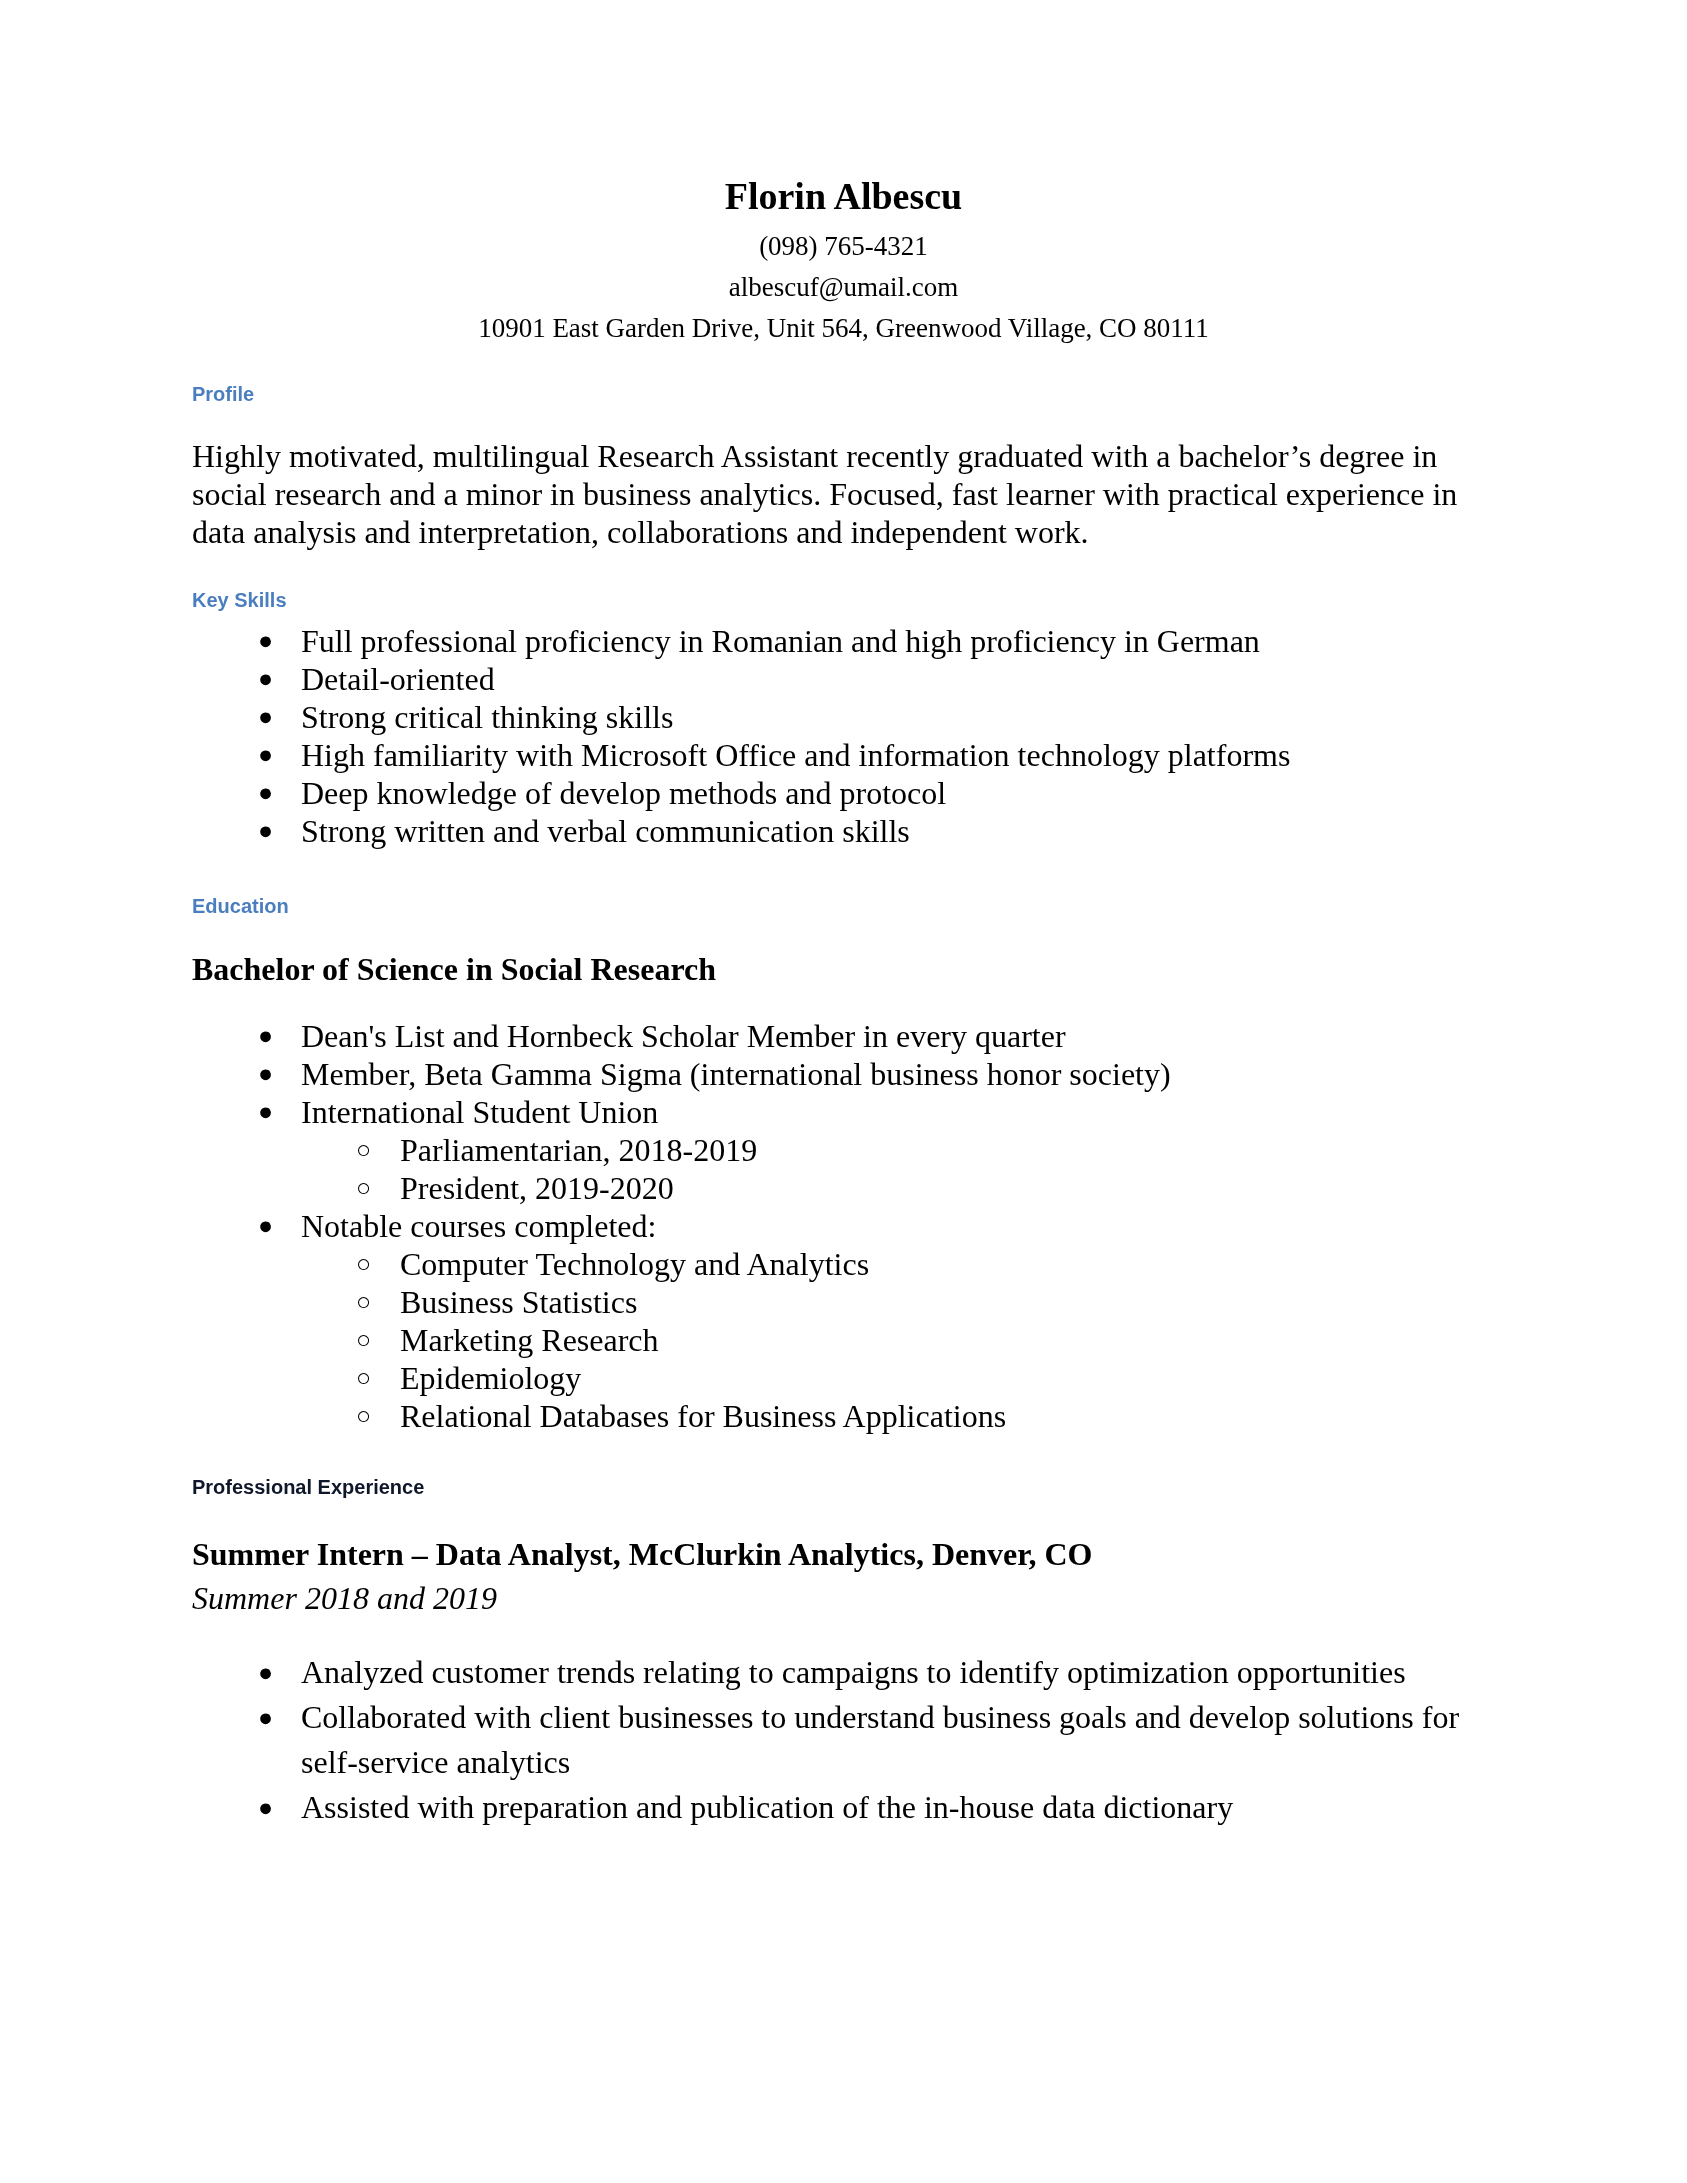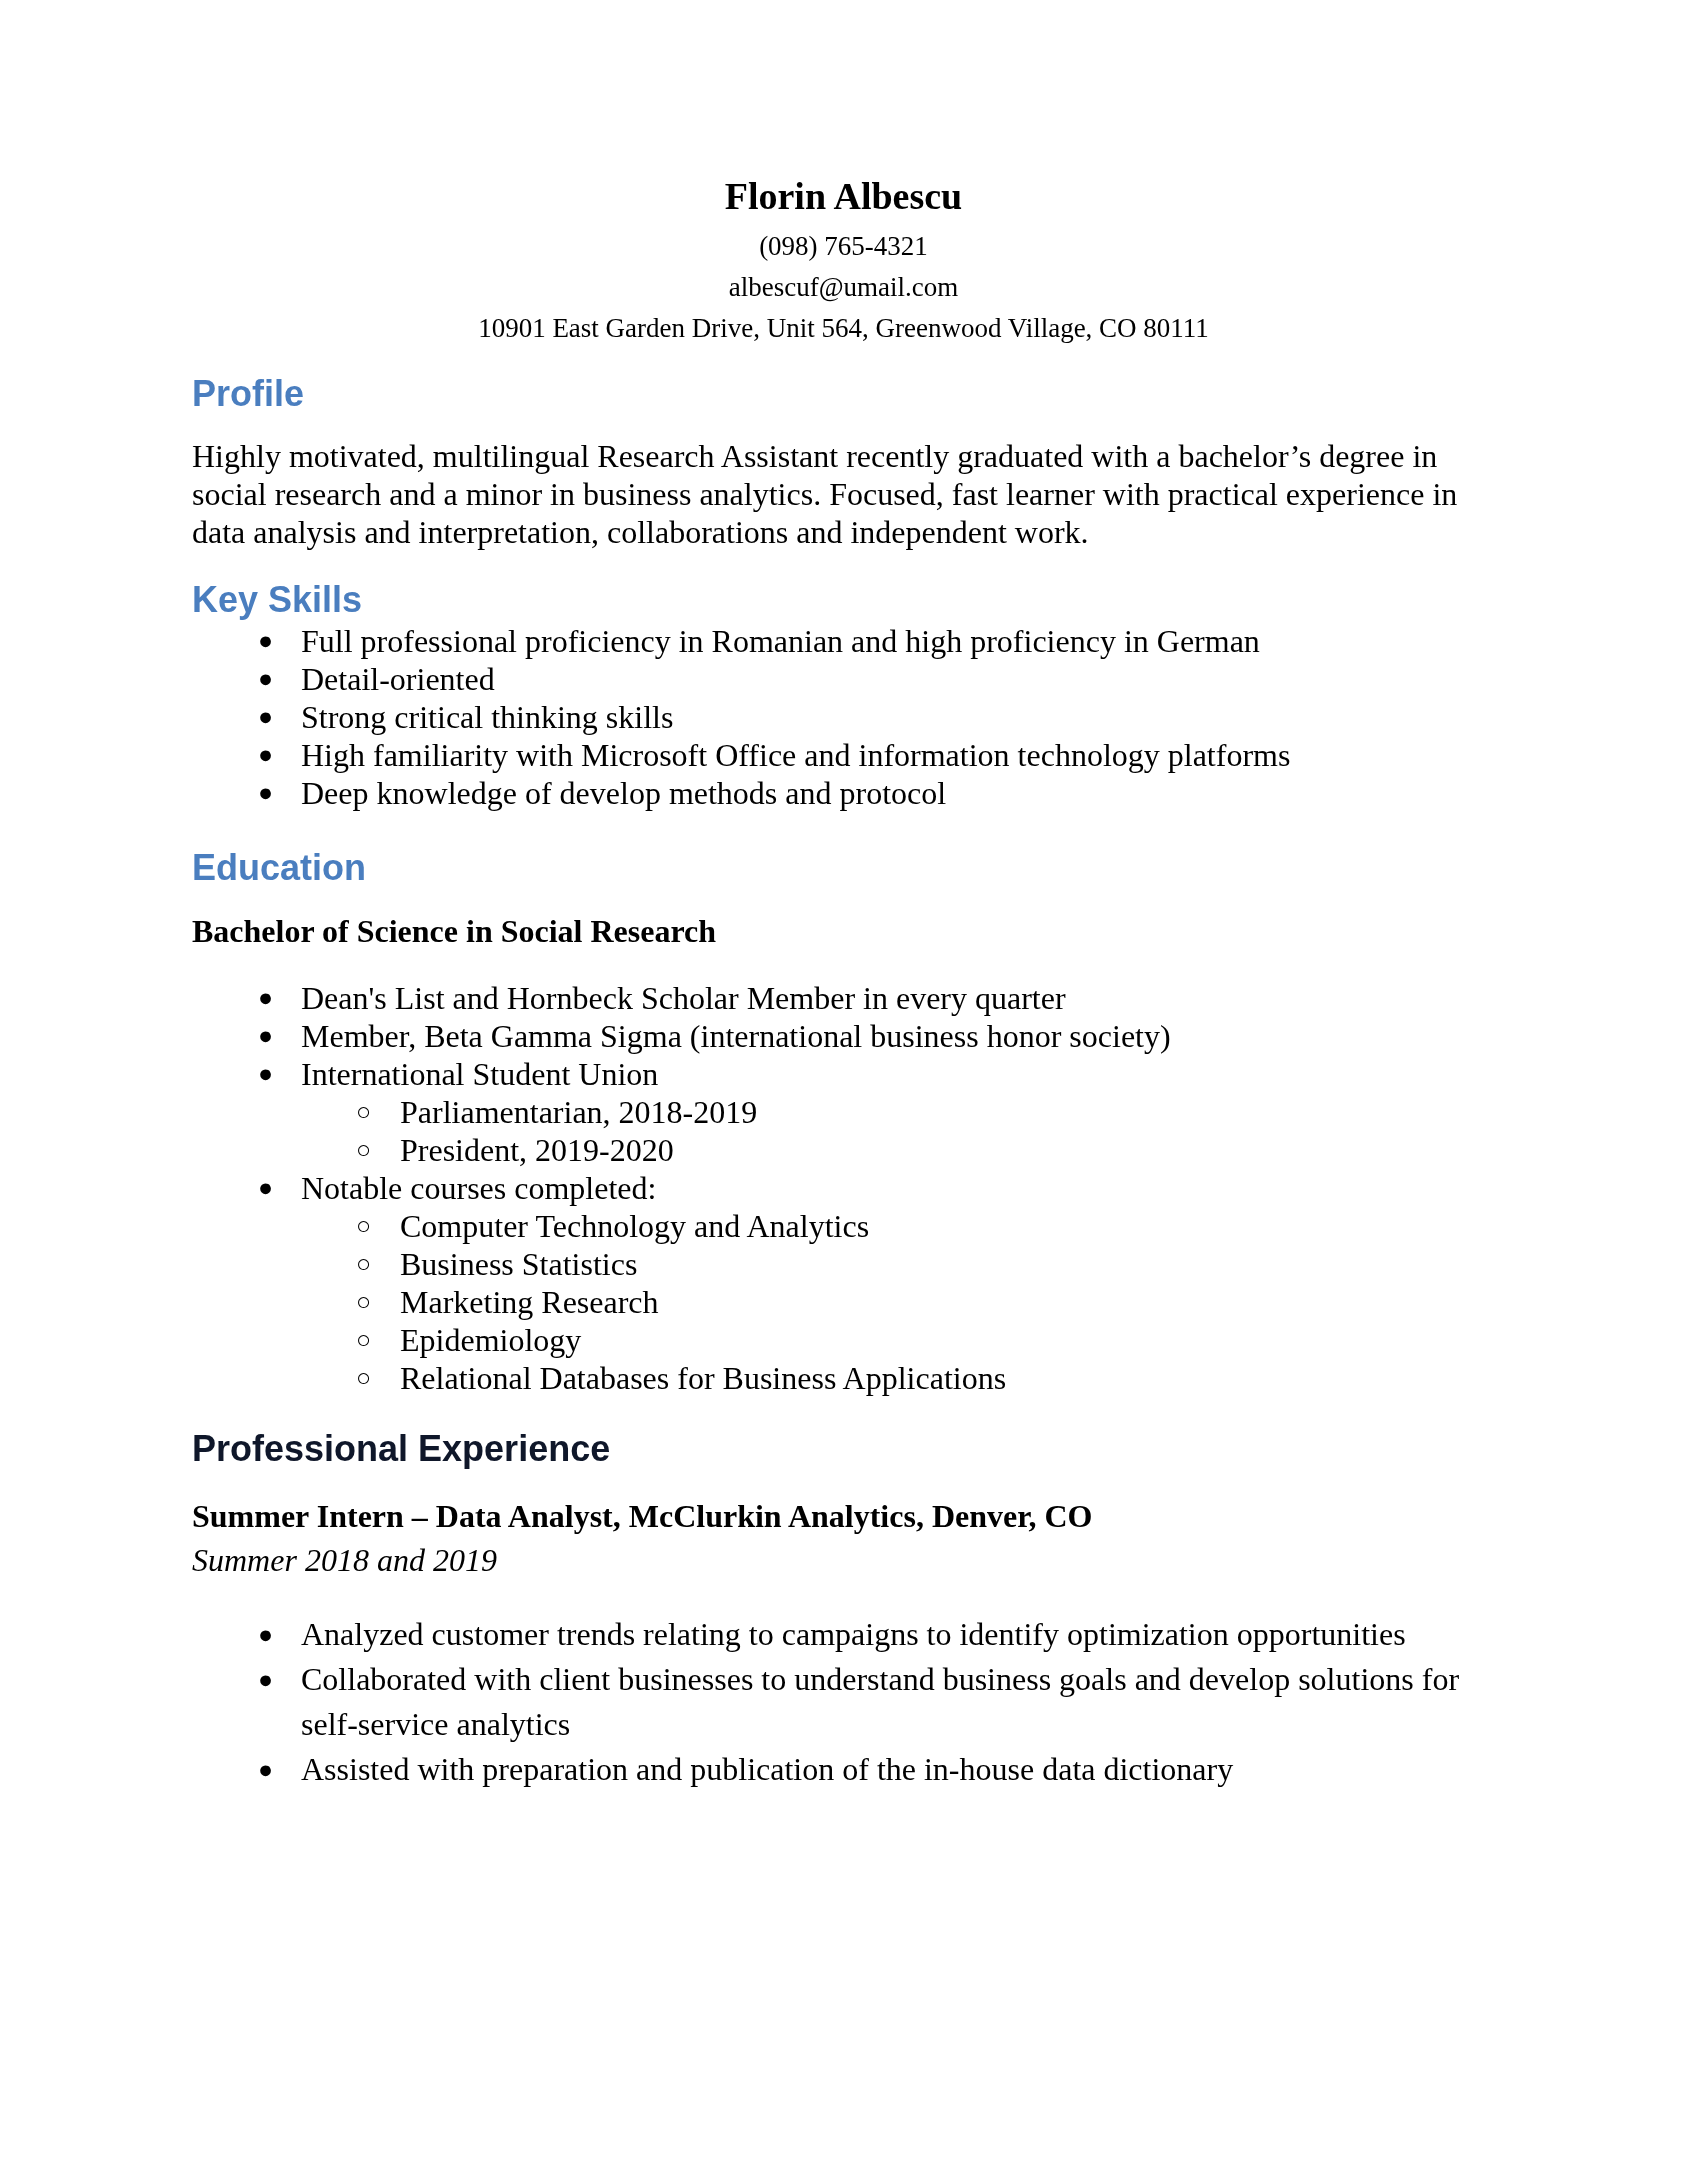--- a/index.html
+++ b/index.html
@@ -20,21 +20,21 @@
   .resume-header { text-align: center; }
   .name {
     font-size: 38px; font-weight: 700; line-height: 38px;
     margin-bottom: 11.2px;
   }
   .contact-line { font-size: 27px; line-height: 41px; }
 
   
   h2 {
     font-family: "Liberation Sans", "DejaVu Sans", sans-serif;
-    font-size: 36px; font-weight: 700; line-height: 30px;
+    font-size: 20px; font-weight: 700; line-height: 30px;
     color: #4a7ebf;
   }
   .h-profile    { margin-top: 30px; margin-bottom: 28px; }
   .h-skills     { margin-top: 34px; margin-bottom: 6.6px; }
   .h-education  { margin-top: 41px; margin-bottom: 29px; }
   .h-experience { margin-top: 37px; margin-bottom: 33px; }
 
   .body-text { line-height: 38px; }
 
   .degree { font-weight: 700; line-height: 38px; }
@@ -81,20 +81,21 @@
   </section>
 
   <section>
     <h2 class="h-skills" style="color: rgb(74, 126, 191);">Key Skills</h2>
     <ul class="l1">
       <li>Full professional proficiency in Romanian and high proficiency in German</li>
       <li>Detail-oriented</li>
       <li>Strong critical thinking skills</li>
       <li>High familiarity with Microsoft Office and information technology platforms</li>
       <li>Deep knowledge of develop methods and protocol</li>
+      <li>Strong written and verbal communication skills</li>
     </ul>
   </section>
 
   <section>
     <h2 class="h-education" style="color: rgb(74, 126, 191);">Education</h2>
     <p class="degree">Bachelor of Science in Social Research</p>
     <ul class="l1 edu-list">
       <li>Dean's List and Hornbeck Scholar Member in every quarter</li>
       <li>Member, Beta Gamma Sigma (international business honor society)</li>
       <li>

